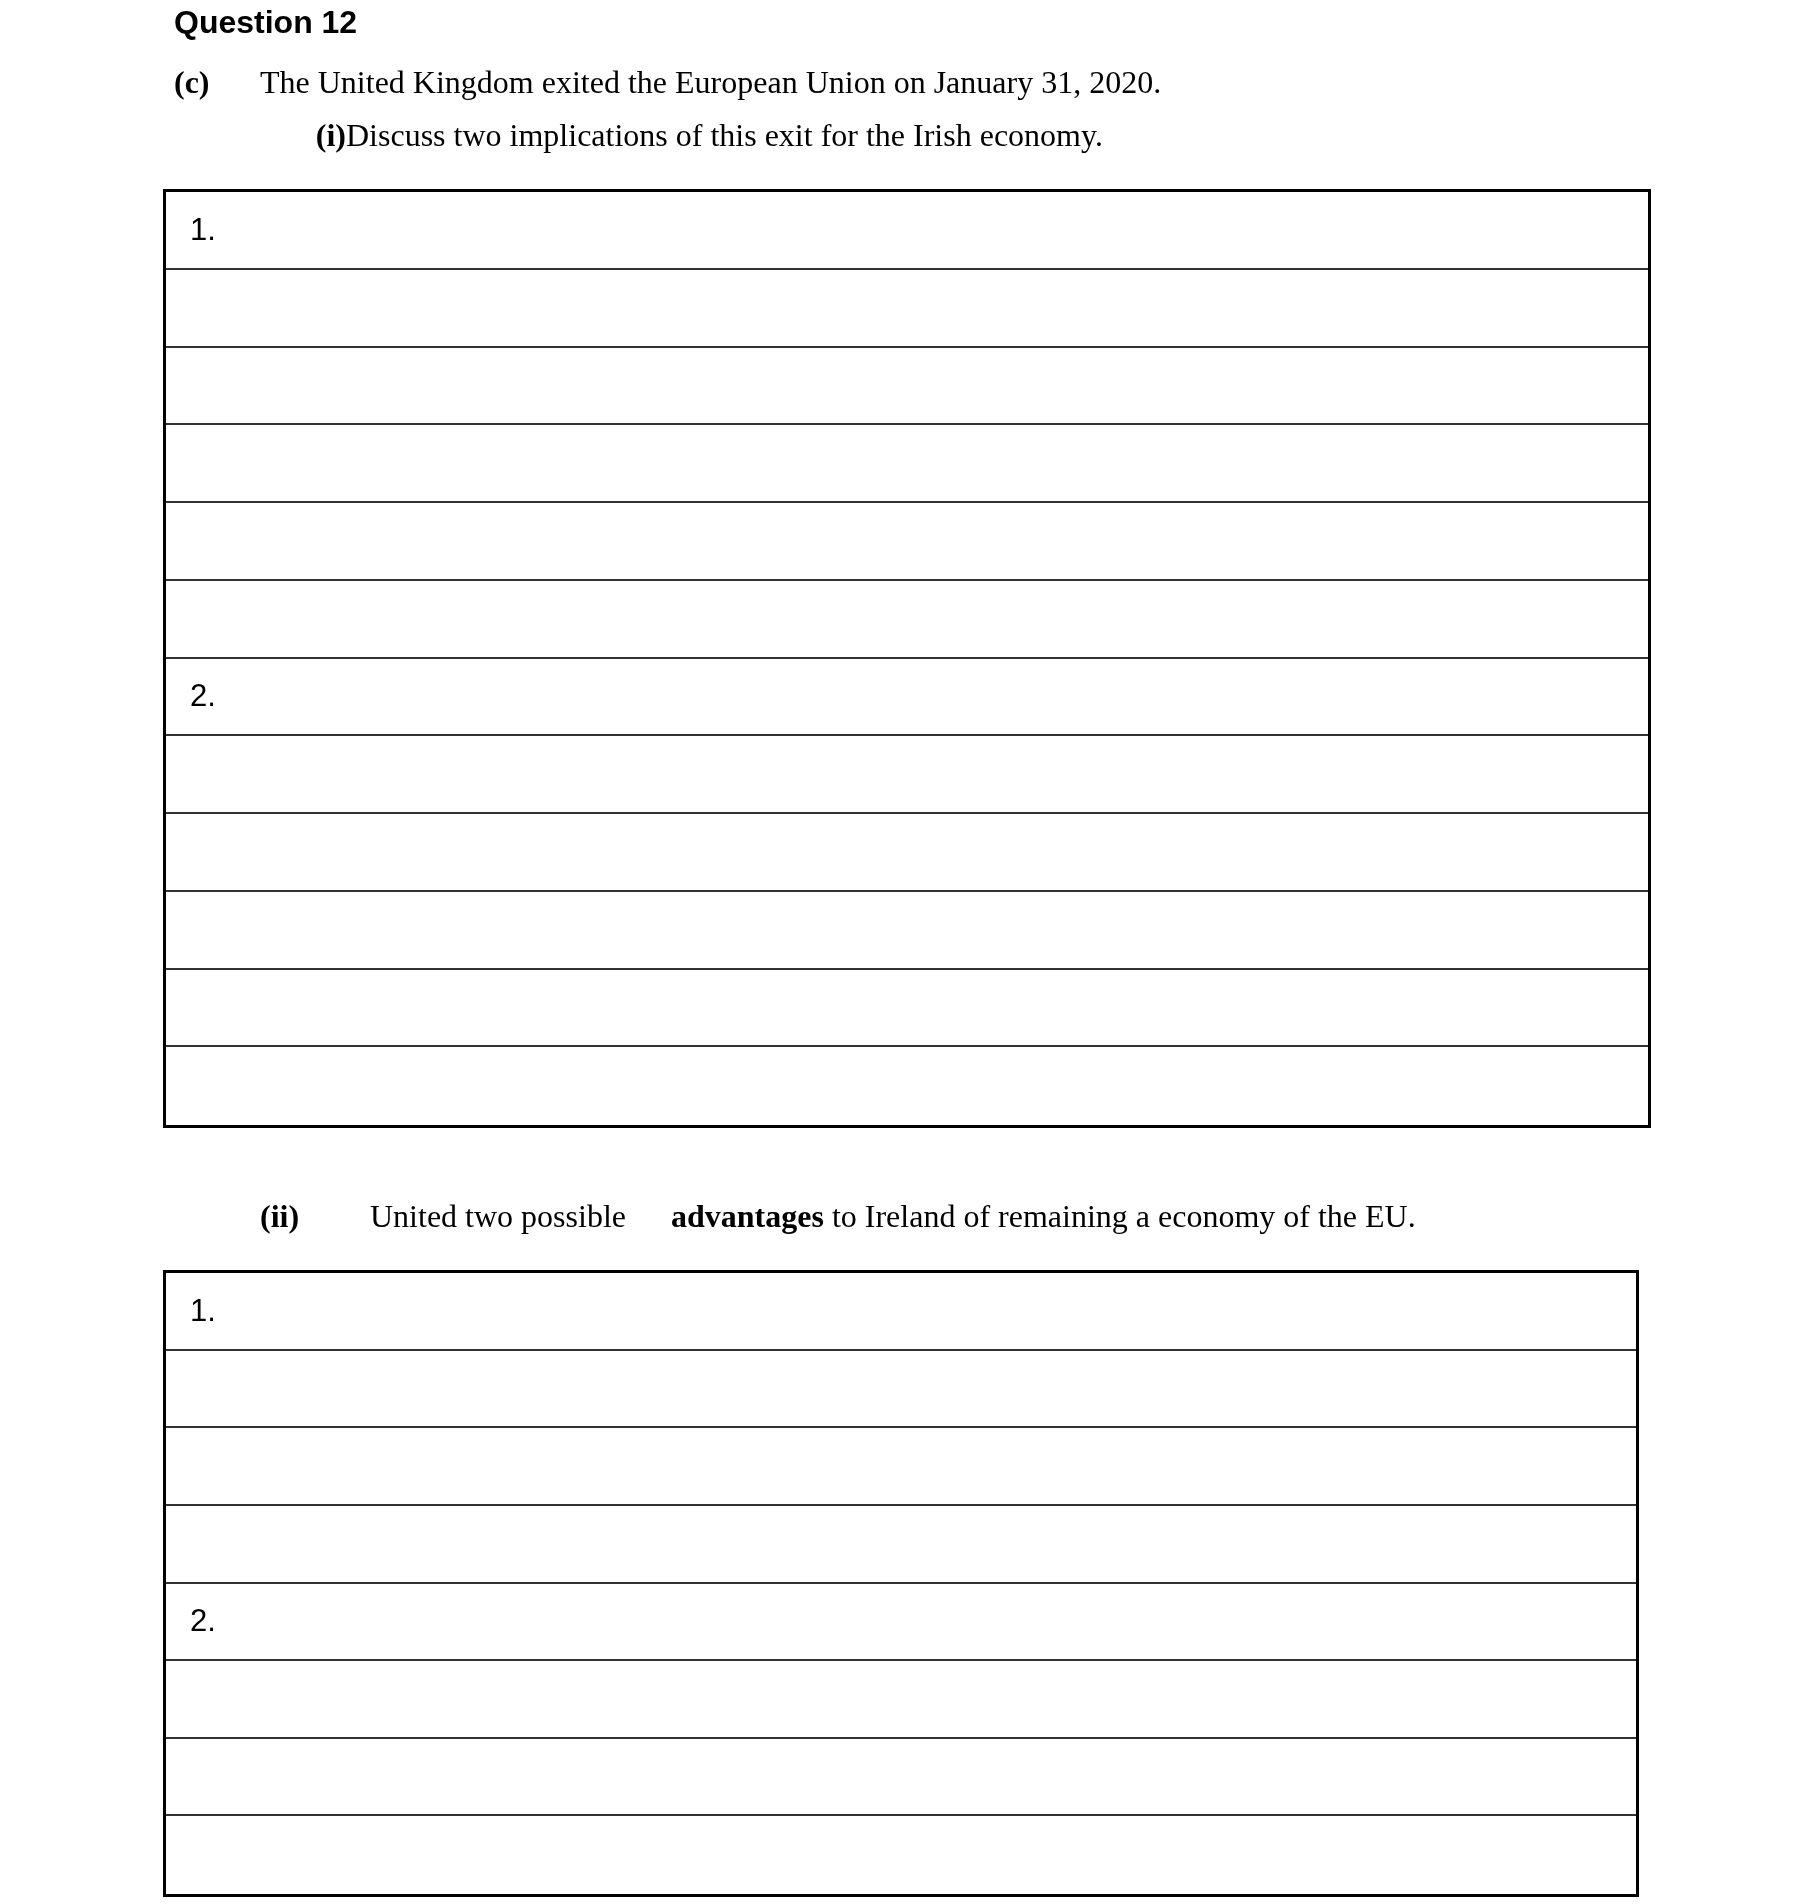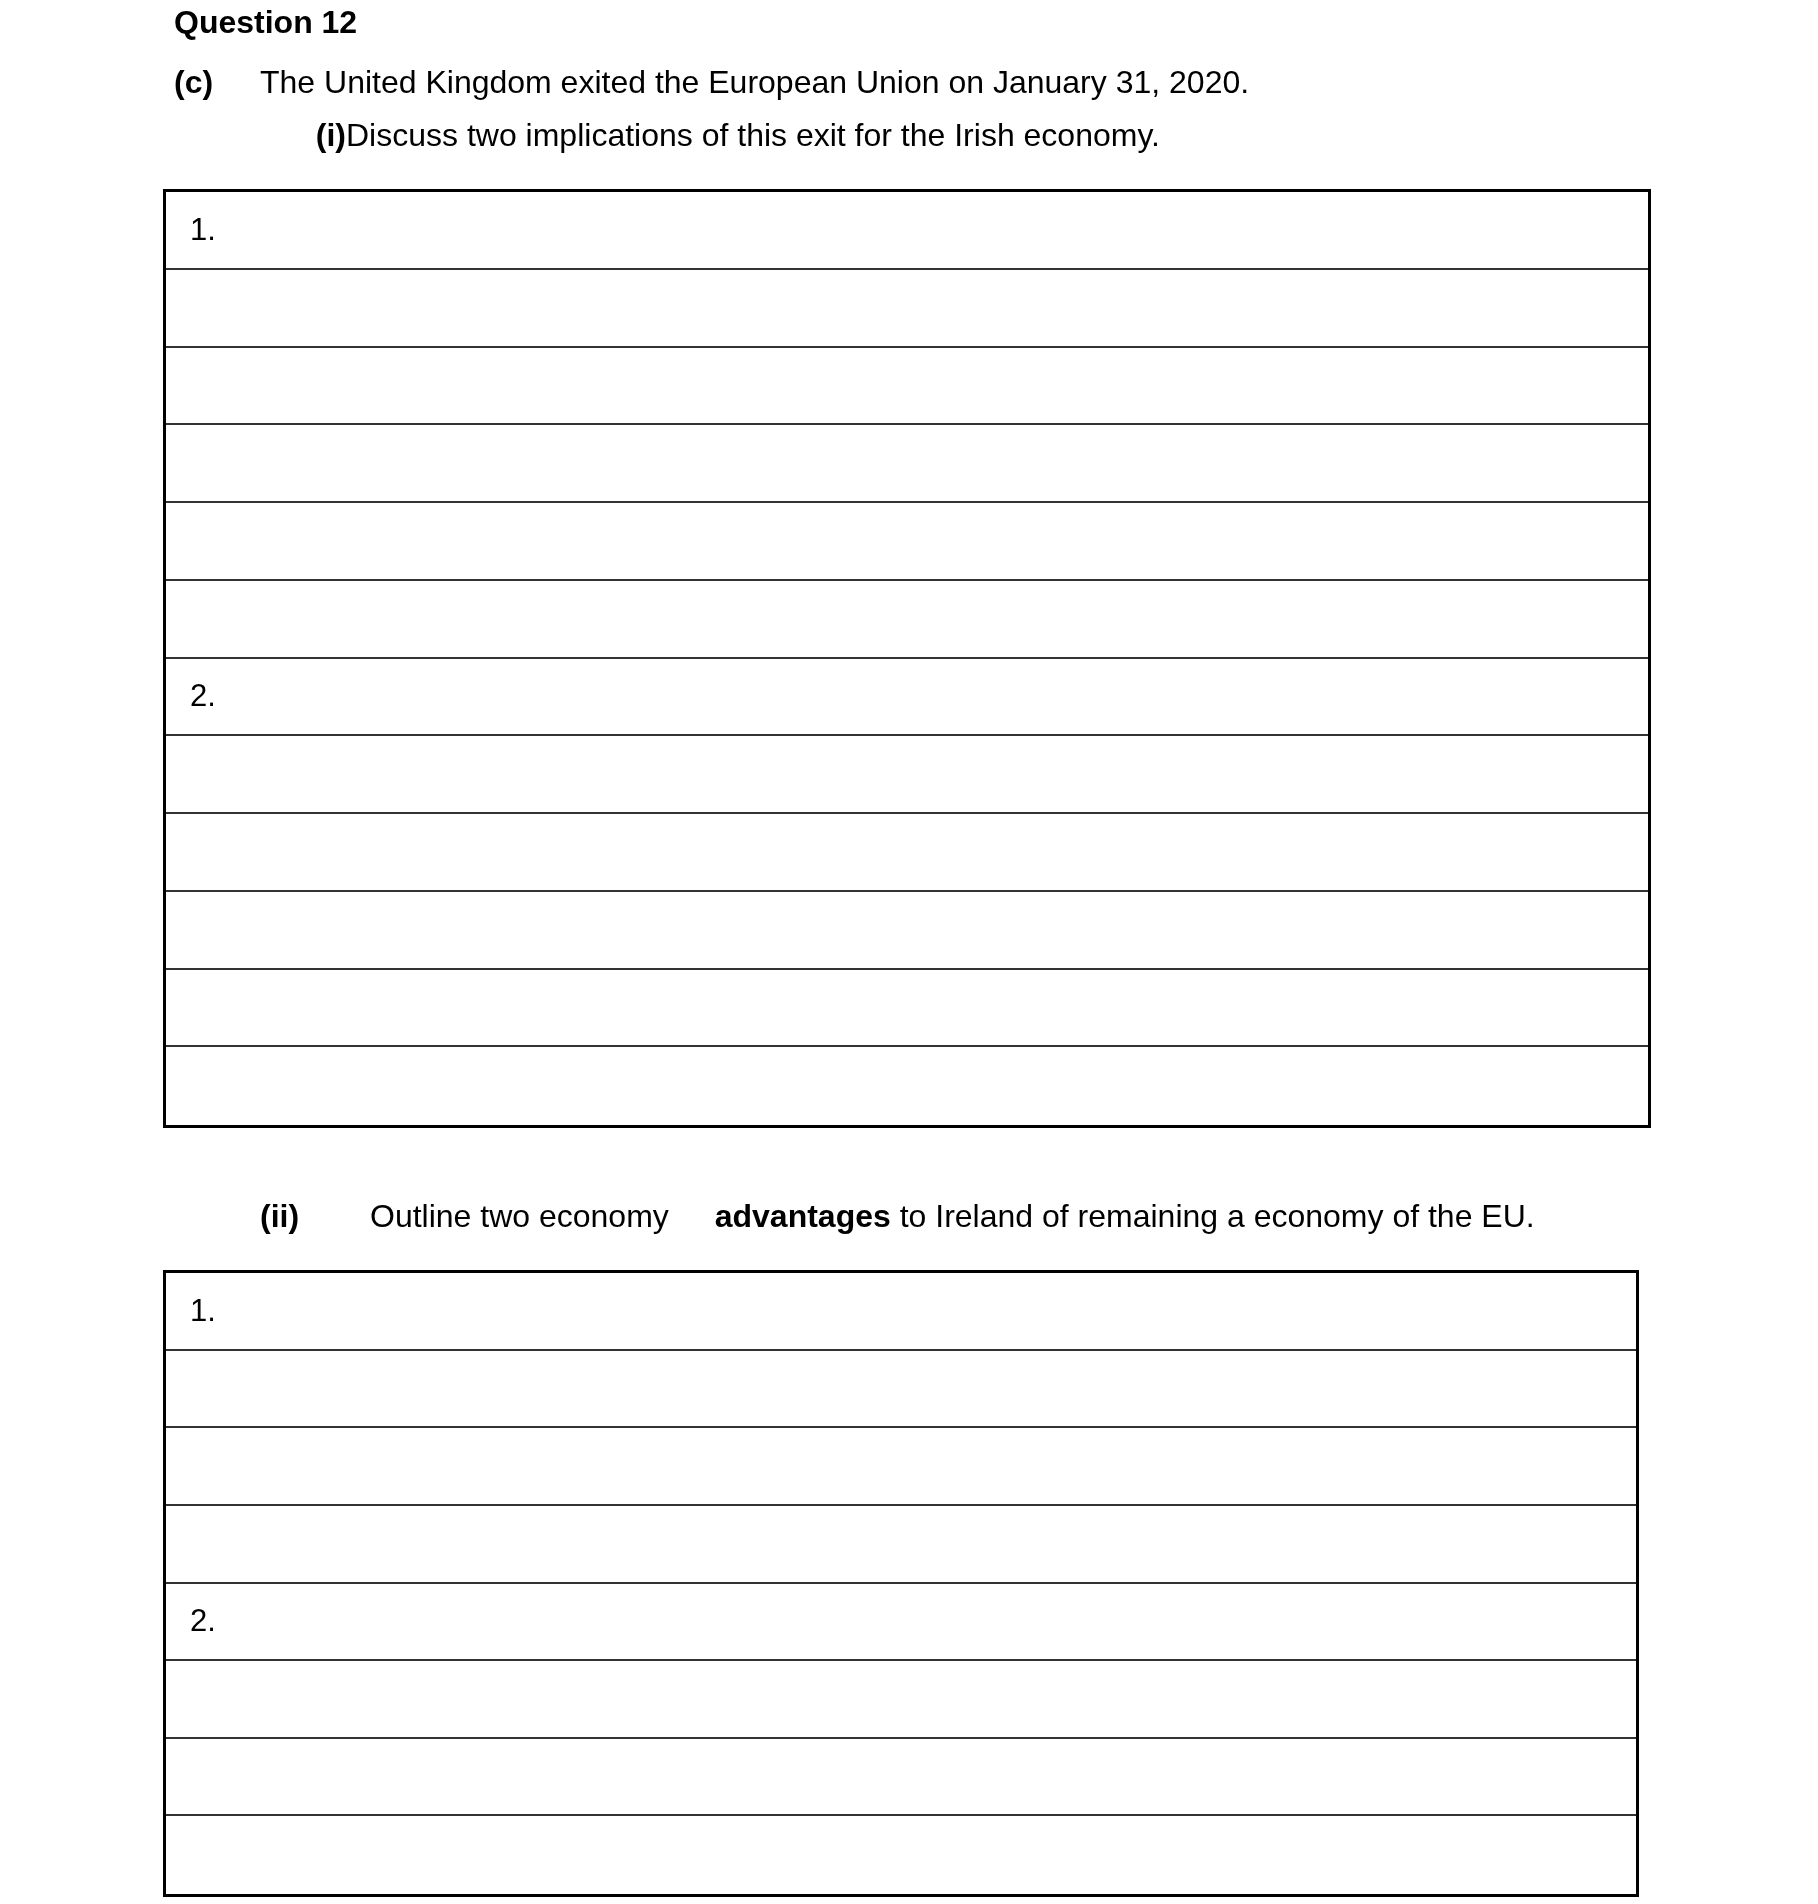--- a/index.html
+++ b/index.html
@@ -1,19 +1,19 @@
 <!DOCTYPE html>
 <html><head>
 <meta charset="utf-8">
 <style>
   html, body { margin: 0; padding: 0; background: #ffffff; }
   body { width: 1818px; height: 1904px; position: relative; overflow: hidden;
          font-family: "Liberation Sans", "DejaVu Sans", sans-serif; color: #000; }
   .title { position: absolute; left: 174px; top: 4px; font-size: 32px; font-weight: bold; text-align: center; }
-  .line { position: absolute; font-size: 32px; white-space: nowrap; }
+  .line { position: absolute; font-size: 32px; white-space: nowrap; font-family: Liberation Serif, serif; }
   .lbl { font-weight: bold; display: inline-block; }
   .box { position: absolute; left: 163px; border: 3px solid #000; box-sizing: border-box; }
   .row { box-sizing: border-box; border-bottom: 2px solid #333; position: relative; }
   .row:last-child { border-bottom: none; }
   .num { position: absolute; left: 24px; top: 50%; transform: translateY(-50%); font-size: 31px; }
   b.em { font-weight: bold; margin-left: 37px; }
 </style>
 </head>
 <body>
 
@@ -40,21 +40,21 @@
       <span class="num">2.</span>
     </div>
     <div class="row" style="height: 77.75px;"></div>
     <div class="row" style="height: 77.75px;"></div>
     <div class="row" style="height: 77.75px;"></div>
     <div class="row" style="height: 77.75px;"></div>
     <div class="row" style="height: 77.75px;"></div>
   </div>
 
 <div class="line" style="left:260px; top:1198px;">
-  <span class="lbl" style="width:110px;">(ii)</span><span>Outline two economy </span><b class="em">advantages</b><span> to Ireland of remaining a economy of the EU.</span>
+  <span class="lbl" style="width:110px;">(ii)</span><span>United two possible </span><b class="em">advantages</b><span> to Ireland of remaining a economy of the EU.</span>
 </div>
 
 <div class="box" id="box2" style="top:1270px; width:1476px; height:627px;">
     <div class="row" style="height: 77.625px;">
       <span class="num">1.</span>
     </div>
     <div class="row" style="height: 77.625px;"></div>
     <div class="row" style="height: 77.625px;"></div>
     <div class="row" style="height: 77.625px;"></div>
     <div class="row" style="height: 77.625px;">

